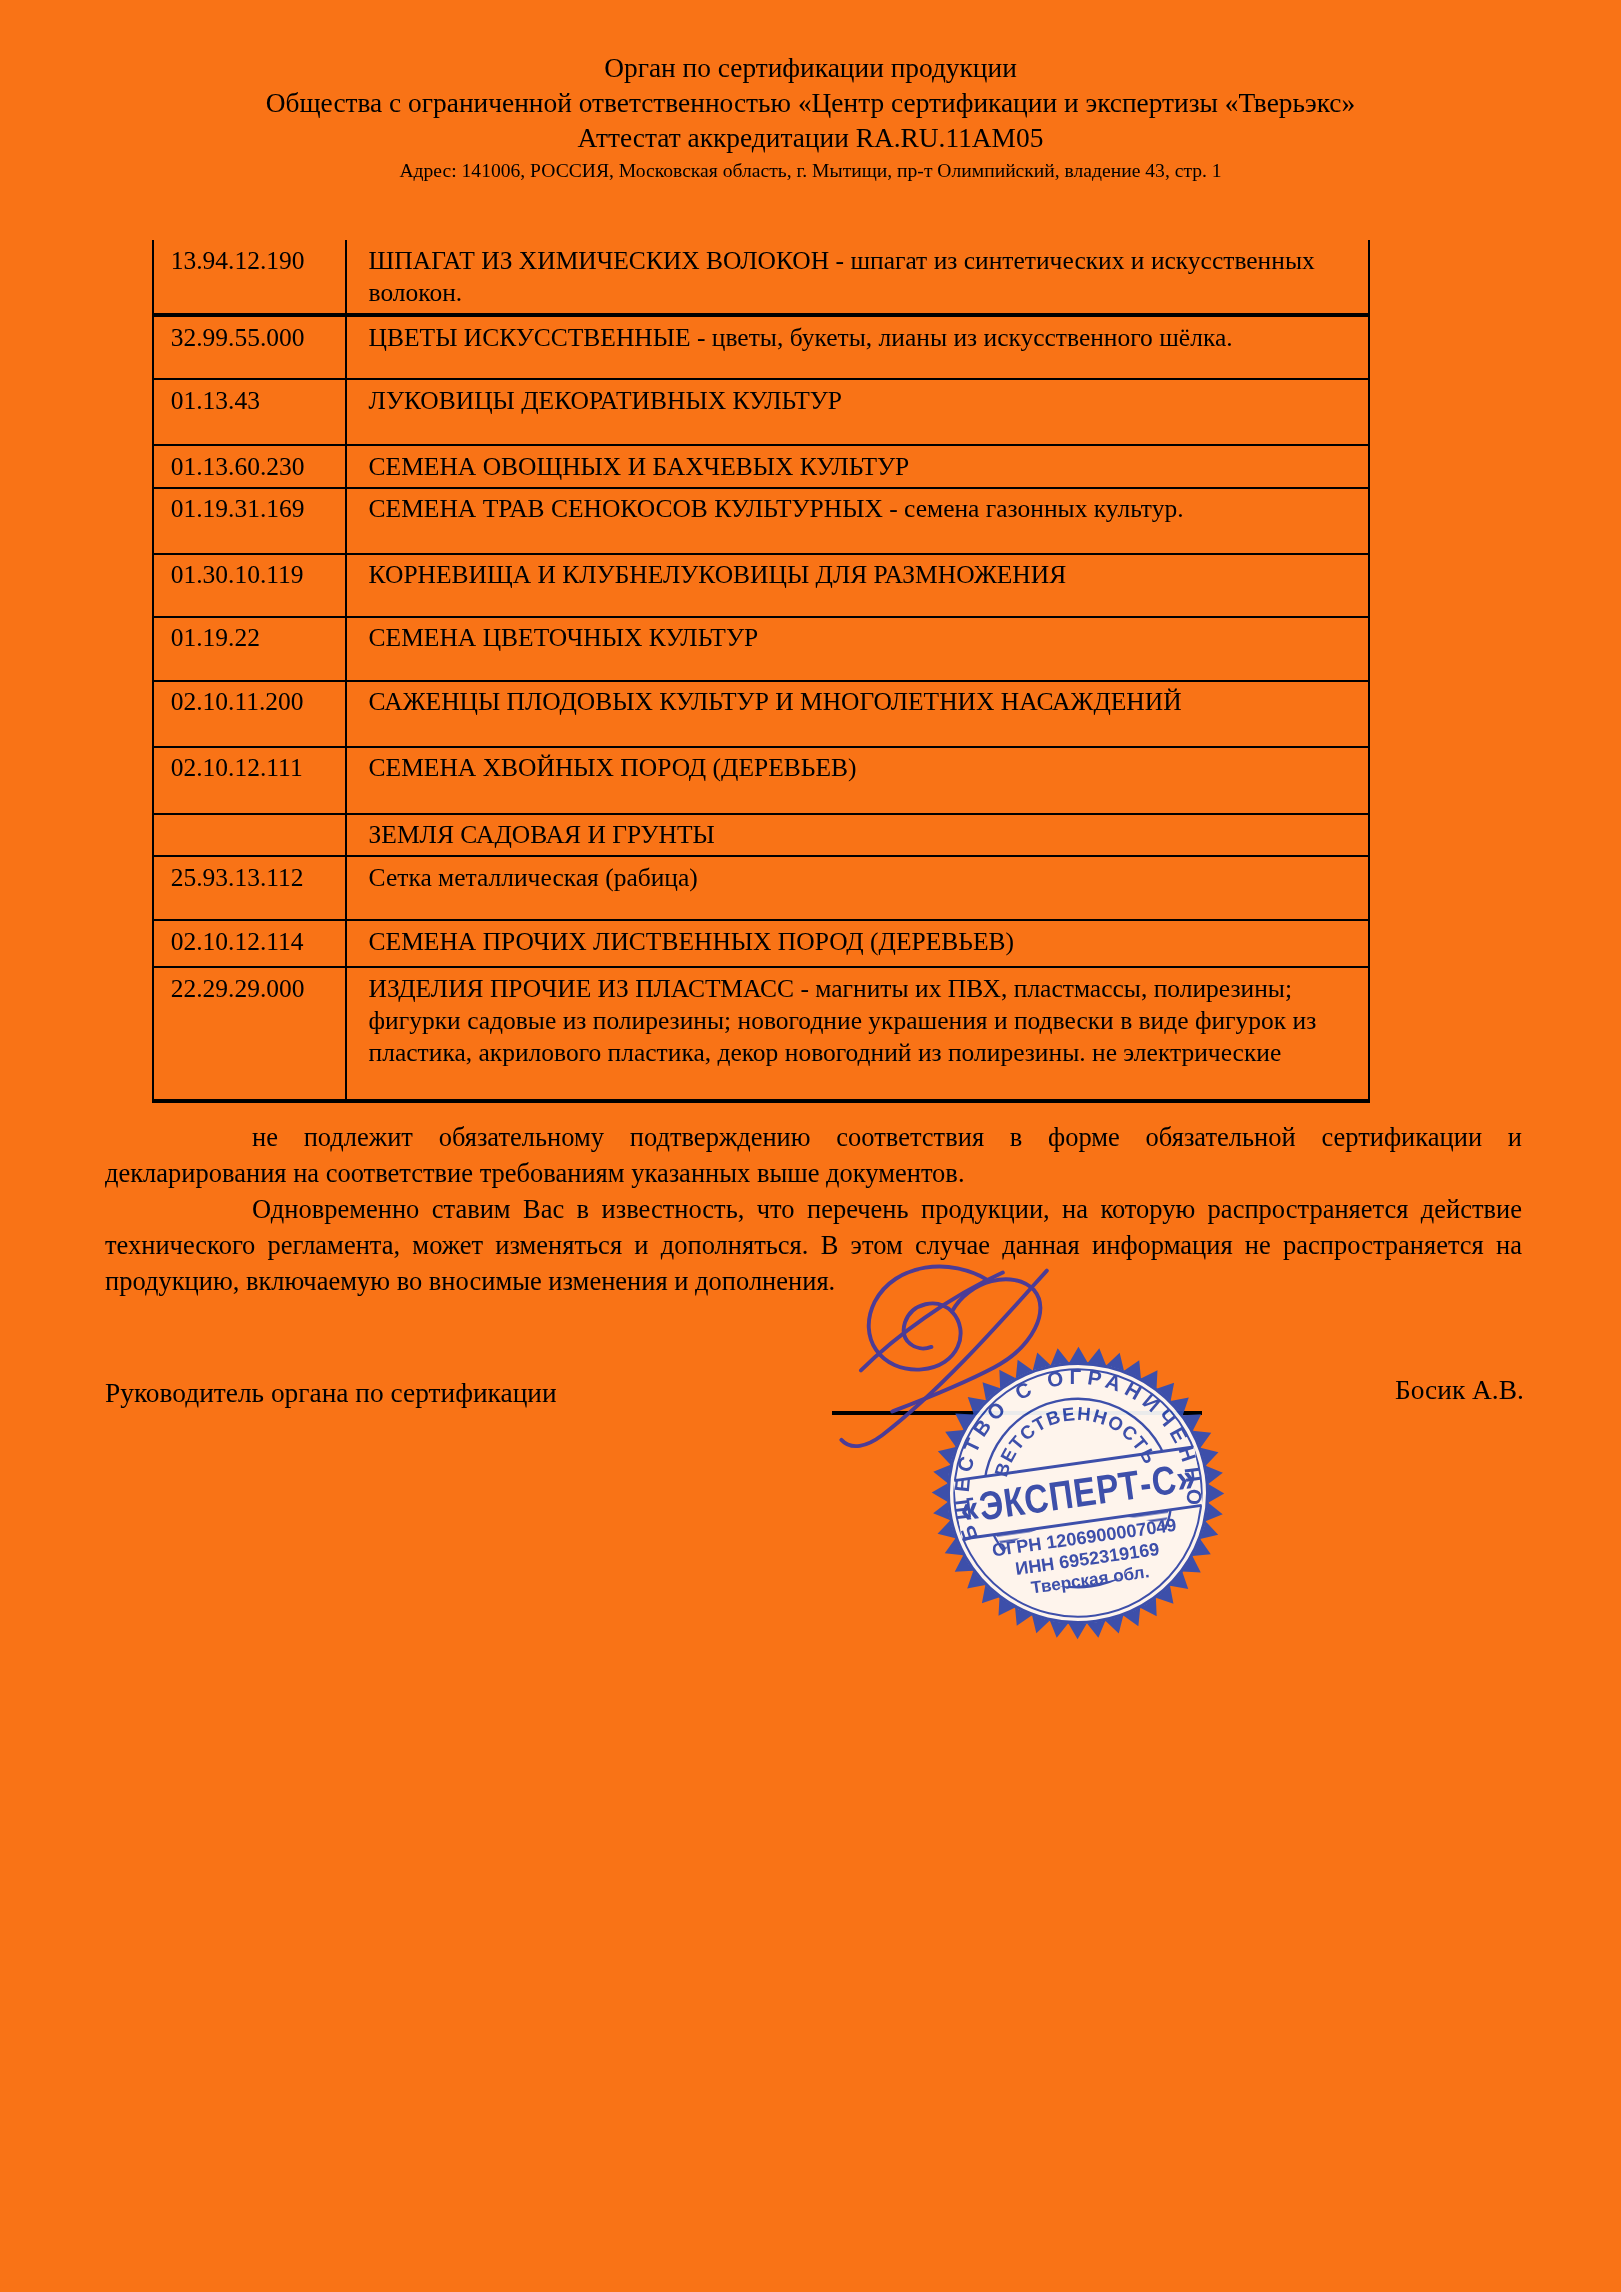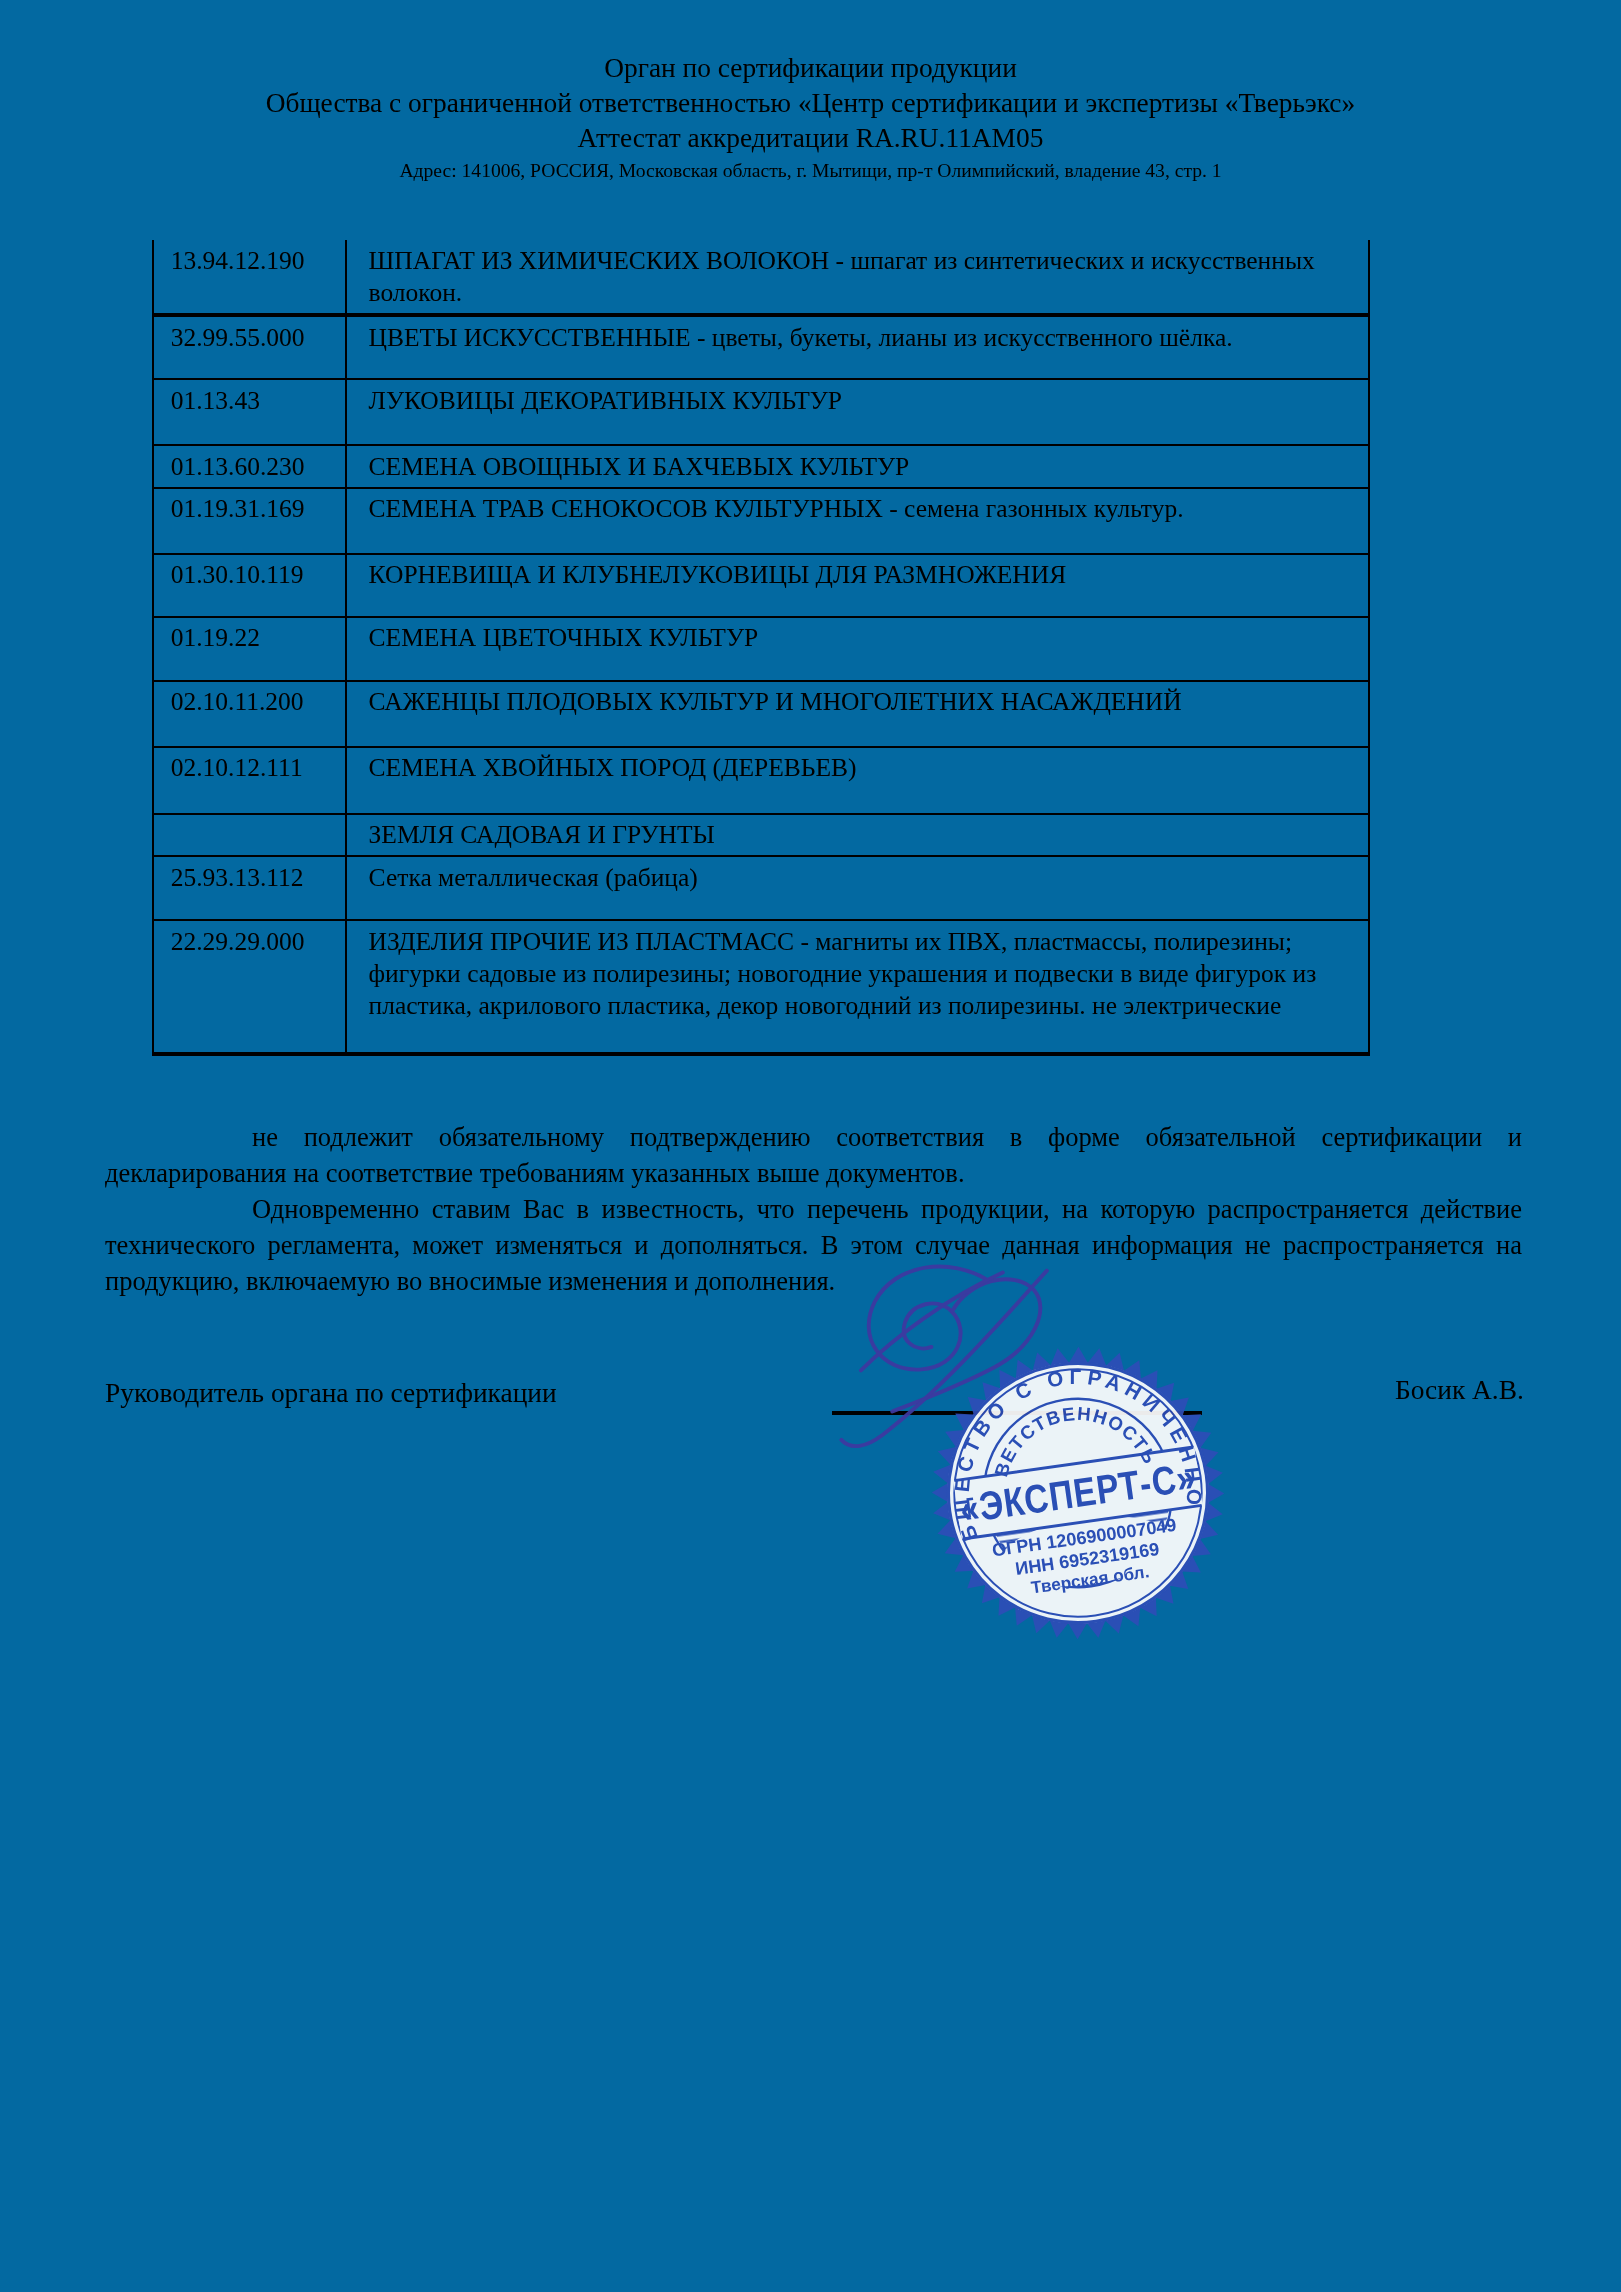--- a/index.html
+++ b/index.html
@@ -1,19 +1,19 @@
 <!DOCTYPE html>
 <html lang="ru" style="--stamp: #2e4db7; --sig: #3f38a0;"><head>
 <meta charset="utf-8">
 <style>
   html,body{margin:0;padding:0;background:#ffffff;}
   #page{
     position:relative;
     width:1621px;height:2293px;
-    background:#0369a1;
+    background:#f97316;
     font-family:"Liberation Serif","DejaVu Serif",serif;
     color:#000;
     overflow:hidden;
   }
   
   #header{
     position:absolute;left:0;top:51px;width:1621px;
     text-align:center;
   }
   .hdr-line{font-size:27.4px;line-height:35px;}
@@ -119,20 +119,24 @@
           <td class="desc">СЕМЕНА ХВОЙНЫХ ПОРОД (ДЕРЕВЬЕВ)</td>
         </tr>
         <tr style="height: 31px;">
           <td class="code"></td>
           <td class="desc">ЗЕМЛЯ САДОВАЯ И ГРУНТЫ</td>
         </tr>
         <tr style="height: 64px;">
           <td class="code">25.93.13.112</td>
           <td class="desc">Сетка металлическая (рабица)</td>
         </tr>
+        <tr style="height: 47px;">
+          <td class="code">02.10.12.114</td>
+          <td class="desc">СЕМЕНА ПРОЧИХ ЛИСТВЕННЫХ ПОРОД (ДЕРЕВЬЕВ)</td>
+        </tr>
         <tr style="height: 134px;">
           <td class="code">22.29.29.000</td>
           <td class="desc">ИЗДЕЛИЯ ПРОЧИЕ ИЗ ПЛАСТМАСС - магниты их ПВХ, пластмассы,  полирезины; фигурки садовые из полирезины; новогодние украшения и подвески в виде фигурок из пластика, акрилового пластика, декор новогодний из полирезины. не электрические</td>
         </tr>
       </tbody>
   </table>
 
   <div id="body-text">
     <p>не подлежит обязательному подтверждению соответствия в форме обязательной сертификации и декларирования на соответствие требованиям указанных выше документов.</p>
     <p>Одновременно ставим Вас в известность, что перечень продукции, на которую распространяется действие технического регламента, может изменяться и дополняться. В этом случае данная информация не распространяется на продукцию, включаемую во вносимые изменения и дополнения.</p>

